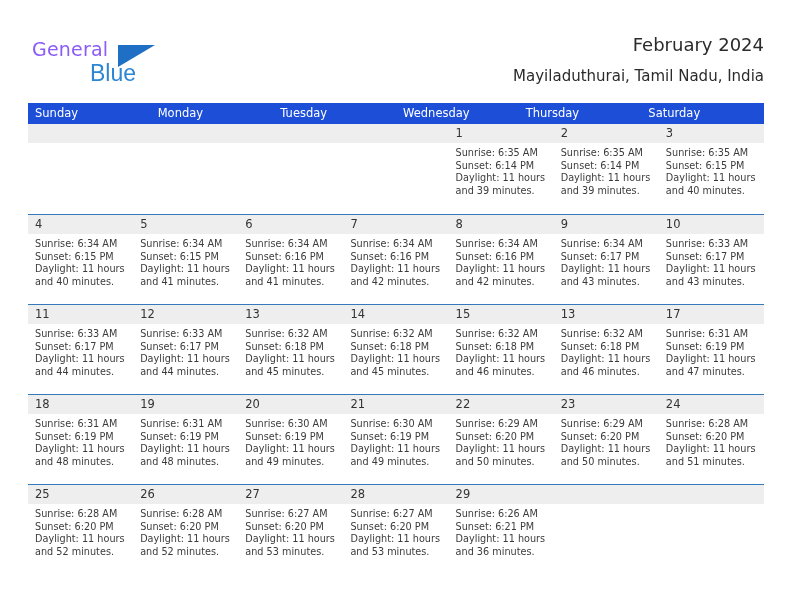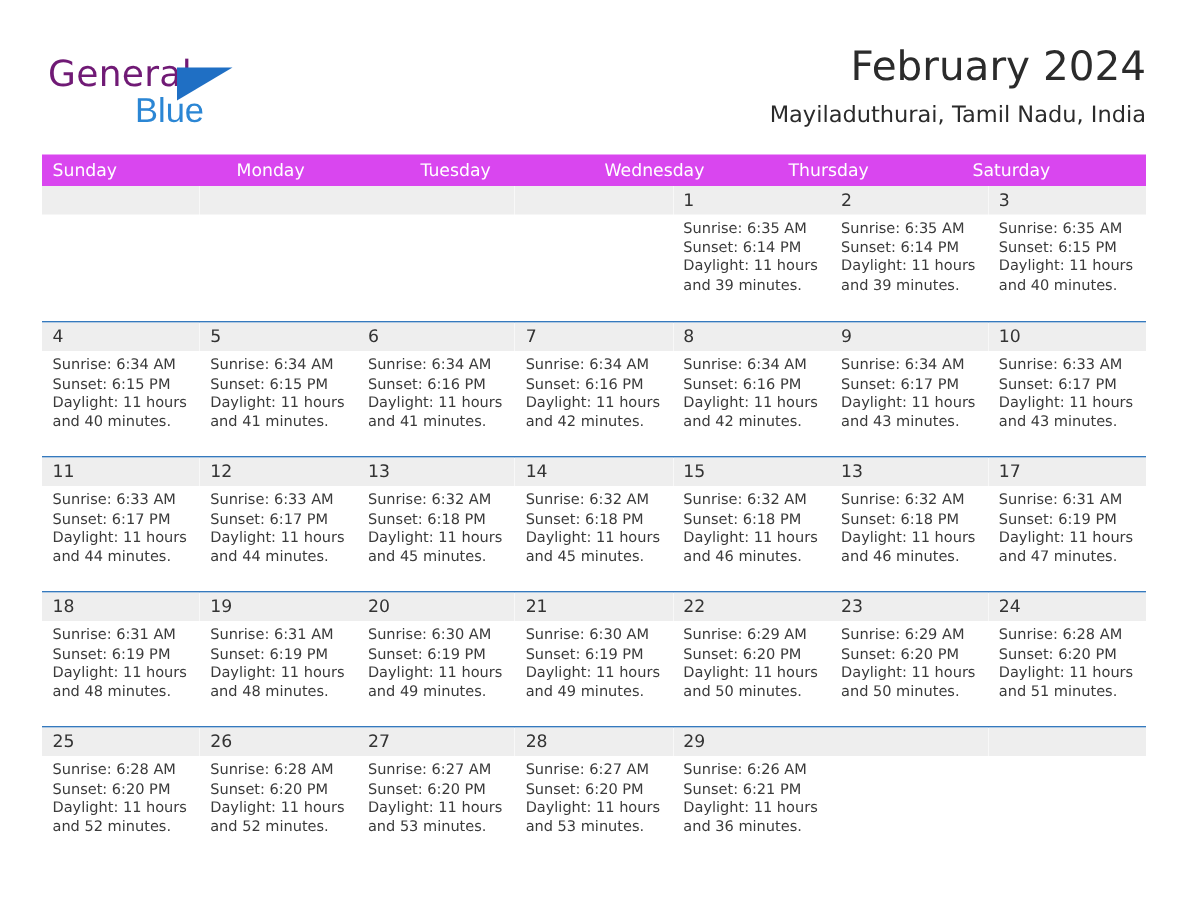--- a/index.html
+++ b/index.html
@@ -33,23 +33,23 @@
     position: absolute;
     left: 0;
     top: 8px;
     width: 230px;
     height: 52px;
   }
   .brand-general {
     position: absolute;
     left: 4px;
     top: 0px;
-    font-size: 24px;
+    font-size: 19px;
     letter-spacing: 0.2px;
-    color: #701a75;
+    color: #8b5cf6;
     font-family: "DejaVu Sans", sans-serif;
     font-weight: 400;
     line-height: 26px;
     white-space: nowrap;
   }
   .brand-triangle {
     position: absolute;
     left: 90px;
     top: 9px;
     width: 0;
@@ -69,21 +69,21 @@
     white-space: nowrap;
   }
 
   .title-block {
     position: absolute;
     right: 0;
     top: 0;
     text-align: right;
   }
   .month-title {
-    font-size: 27px;
+    font-size: 18px;
     color: #2b2b2b;
     font-family: "DejaVu Sans", sans-serif;
     font-weight: 400;
     line-height: 34px;
     white-space: nowrap;
   }
   .location-subtitle {
     font-size: 15px;
     color: #2b2b2b;
     font-family: "DejaVu Sans", sans-serif;
@@ -95,21 +95,21 @@
 
   
   .calendar {
     position: absolute;
     left: 28px;
     top: 103px;
     width: 736px;
   }
   .dow-row {
     display: flex;
-    background: #d946ef;
+    background: #1d4ed8;
     height: 21px;
   }
   .dow-cell {
     flex: 1 1 0;
     color: #ffffff;
     font-size: 11.5px;
     font-family: "DejaVu Sans", sans-serif;
     line-height: 21px;
     padding-left: 7px;
     box-sizing: border-box;

